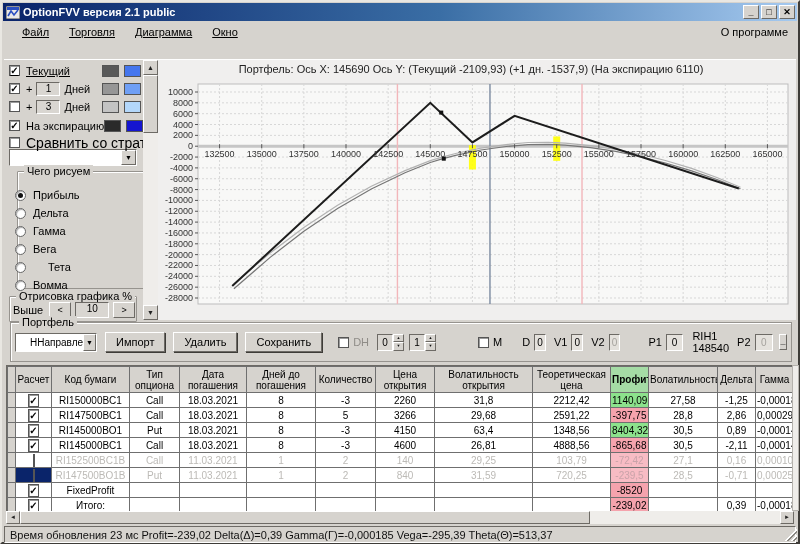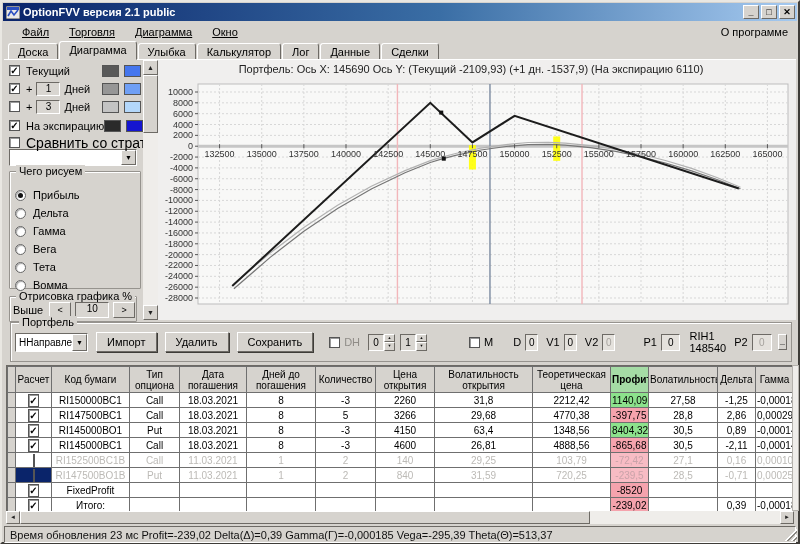--- a/index.html
+++ b/index.html
@@ -87,21 +87,21 @@
   .chart svg { position:absolute; left:0; top:16px; }
 
   
   .pf { position:absolute; left:8px; right:6px; top:320px; height:40px;
     border:1px solid #96938e; box-shadow:inset 1px 1px 0 #fff; }
   .pf .legend { position:absolute; top:-7px; left:8px; background:#d6d3ce; padding:0 3px; font-size:11px; }
   .pf-row { position:absolute; left:4px; right:4px; top:8px; height:22px;
     display:flex; align-items:center; font-size:11px; }
   .pf-combo { width:82px; height:19px; background:#fff; border:1px solid;
     border-color:#6d6a65 #fff #fff #6d6a65; display:flex; align-items:center;
-    font-size:10px; padding-left:3px; }
+    font-size:10px; padding-left:14px; }
   .pf-combo .arrowbtn { margin-left:auto; width:15px; height:17px; background:#d6d3ce;
     border:1px solid; border-color:#fff #6d6a65 #6d6a65 #fff; font-size:7px;
     text-align:center; line-height:15px; }
   .btn { height:20px; padding:0 10px; background:#d6d3ce; border:1px solid;
     border-color:#fff #6d6a65 #6d6a65 #fff; box-shadow:1px 1px 0 #3e3c38;
     font-size:11px; line-height:18px; text-align:center; margin-left:8px; }
   .pf-lab { margin:0 4px; }
   .pf-lab.dis { color:#8f8c87; }
   .edit { height:17px; background:#d9d6d1; border:1px solid;
     border-color:#6d6a65 #fff #fff #6d6a65; text-align:center; font-size:10px;
@@ -169,51 +169,42 @@
     <div class="winbtn">□</div>
     <div class="winbtn">✕</div>
   </div>
 
   <div class="menubar">
     <span id="menu-items"><span class="mi">Файл</span><span class="mi">Торговля</span><span class="mi">Диаграмма</span><span class="mi">Окно</span></span>
     <span class="spacer"></span>
     <span class="about">О программе</span>
   </div>
 
-  <div class="tabstrip" id="tabstrip">
-      <div class="tab">Доска</div>
-      <div class="tab active">Диаграмма</div>
-      <div class="tab">Улыбка</div>
-      <div class="tab">Калькулятор</div>
-      <div class="tab">Лог</div>
-      <div class="tab">Данные</div>
-      <div class="tab">Сделки</div>
-    </div>
   <div class="tabline"></div>
 
   <div class="main">
 
     <div class="lp" id="leftpanel">
       <div class="combo" style="top:89px">
         <span></span>
         <div class="arrowbtn">▼</div>
       </div>
-      <div class="group" style="left:4px; top:111px; width:132px; height:118px">
+      <div class="group" style="left:12px; top:111px; width:132px; height:118px">
         <span class="legend">Чего рисуем</span>
       </div>
       <div class="group" style="left:4px; top:236px; width:128px; height:26px">
         <span class="legend">Отрисовка графика %</span>
       </div>
       <div class="lp-row" style="top:242px; left:8px; right:6px">
         <span>Выше</span>
         <span class="smallbtn" style="margin-left:6px">&lt;</span>
         <span class="numfield" style="width:34px; height:16px">10</span>
         <span class="smallbtn">&gt;</span>
       </div>
-    <div class="lp-row" style="top: 3px;">
+    <div class="lp-row" style="top: 3px; text-decoration: underline;">
           <span class="cb checked"></span>
           <span class="lp-lab">Текущий</span>
           <span class="sw-wrap">
             <span class="sw" style="background: rgb(89, 89, 89);"></span>
             <span class="sw" style="background: rgb(69, 118, 238);"></span>
           </span>
         </div>
         <div class="lp-row" style="top: 21px;">
           <span class="cb checked"></span>
           <span class="lp-lab">+</span>
@@ -255,21 +246,21 @@
           <span class="rd-lab">Дельта</span>
         </div>
         <div class="radio-row" style="top: 164px;">
           <span class="rd"></span>
           <span class="rd-lab">Гамма</span>
         </div>
         <div class="radio-row" style="top: 182px;">
           <span class="rd"></span>
           <span class="rd-lab">Вега</span>
         </div>
-        <div class="radio-row" style="top: 200px;">
+        <div class="radio-row" style="top: 200px; gap: 15px;">
           <span class="rd"></span>
           <span class="rd-lab">Тета</span>
         </div>
         <div class="radio-row" style="top: 218px;">
           <span class="rd"></span>
           <span class="rd-lab">Вомма</span>
         </div>
       </div>
 
     <div class="vscroll">
@@ -497,21 +488,21 @@
           <tr>
             <td class="gut"></td>
             <td><span class="cb checked"></span></td>
             <td>RI147500BC1</td>
             <td>Call</td>
             <td>18.03.2021</td>
             <td>8</td>
             <td>5</td>
             <td>3266</td>
             <td>29,68</td>
-            <td>4770,38</td>
+            <td>2591,22</td>
             <td class="p-neg">-397,75</td>
             <td>28,8</td>
             <td>2,86</td>
             <td>0,00029</td>
           </tr>
           <tr>
             <td class="gut"></td>
             <td><span class="cb checked"></span></td>
             <td>RI145000BO1</td>
             <td>Put</td>

